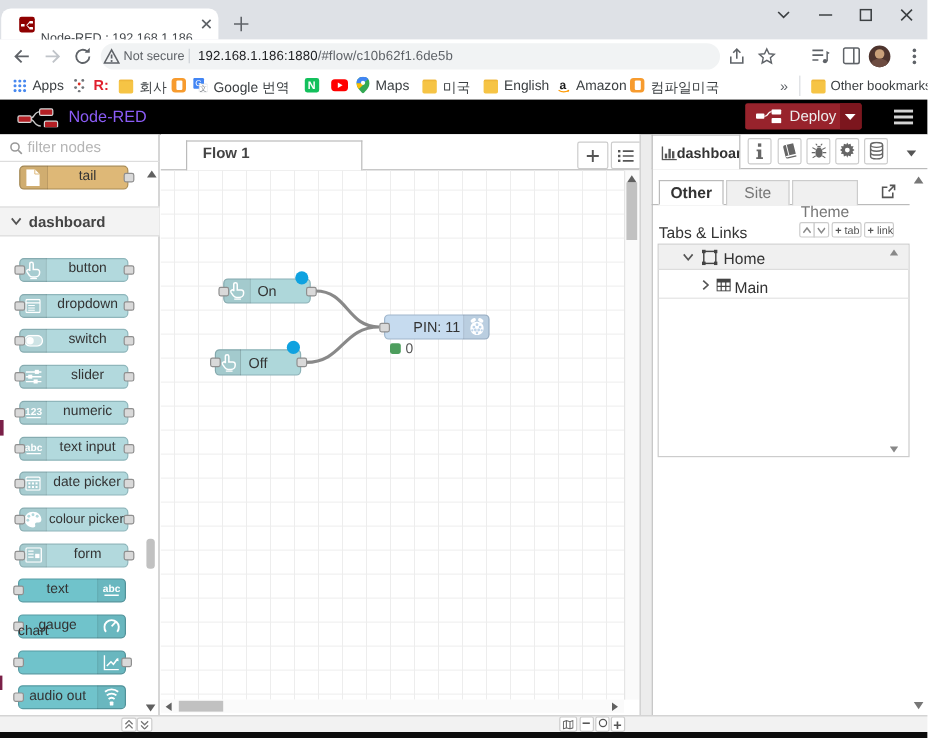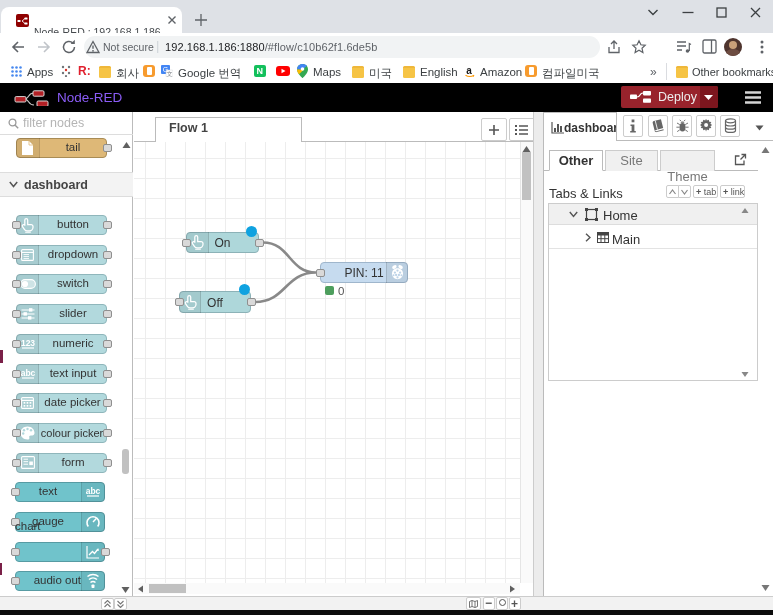--- a/index.html
+++ b/index.html
@@ -347,21 +347,21 @@
 <div class="port" style="left:11px;top:548px"></div>
 <div class="port" style="left:101px;top:548px"></div>
 <div class="pnode" style="left:15px;top:571px;width:90px;height:20px;background:#70c3cb;border-color:#579ba3"></div>
 <div class="a io2" style="left:81px;top:571px"></div>
 <svg class="a" style="left:86px;top:573px" width="14" height="16" viewBox="0 0 14 16">
     <path d="M1.5 3.5 a8.5 8.5 0 0 1 11 0" fill="none" stroke="#fff" stroke-width="1.5"></path>
     <path d="M3 6.5 a6 6 0 0 1 8 0" fill="none" stroke="#fff" stroke-width="1.5"></path>
     <path d="M4.5 9.5 a3.8 3.8 0 0 1 5 0" fill="none" stroke="#fff" stroke-width="1.5"></path>
     <rect x="5.5" y="11.5" width="3" height="3.5" rx="0.8" fill="#fff"></rect>
   </svg>
-<div class="plabel" style="left:15px;top:574px;width:66px;text-align:right">audio out</div>
+<div class="plabel" style="left:15px;top:574px;width:66px;text-align:center">audio out</div>
 <div class="port" style="left:11px;top:577px"></div>
 
 <div class="a" style="left:134px;top:112px;width:399px;height:484px;background:#fff"></div>
 
 <div class="a" style="left:134px;top:112px;width:399px;height:30px;background:#fff;border-bottom:1px solid #bbb;box-sizing:border-box"></div>
 <div class="a" style="left:155px;top:117px;width:147px;height:25px;background:#fff;border:1px solid #bbb;border-bottom:none;box-sizing:border-box"></div>
 <div class="a" style="left:169px;top:121px;font-size:12.5px;font-weight:bold;color:#444">Flow 1</div>
 <div class="btn" style="left:481px;top:118px;width:26px;height:23px"></div>
 <svg class="a" style="left:488px;top:124px" width="12" height="12" viewBox="0 0 12 12">
     <path d="M6 1 V11 M1 6 H11" stroke="#555" stroke-width="1.6"></path>

